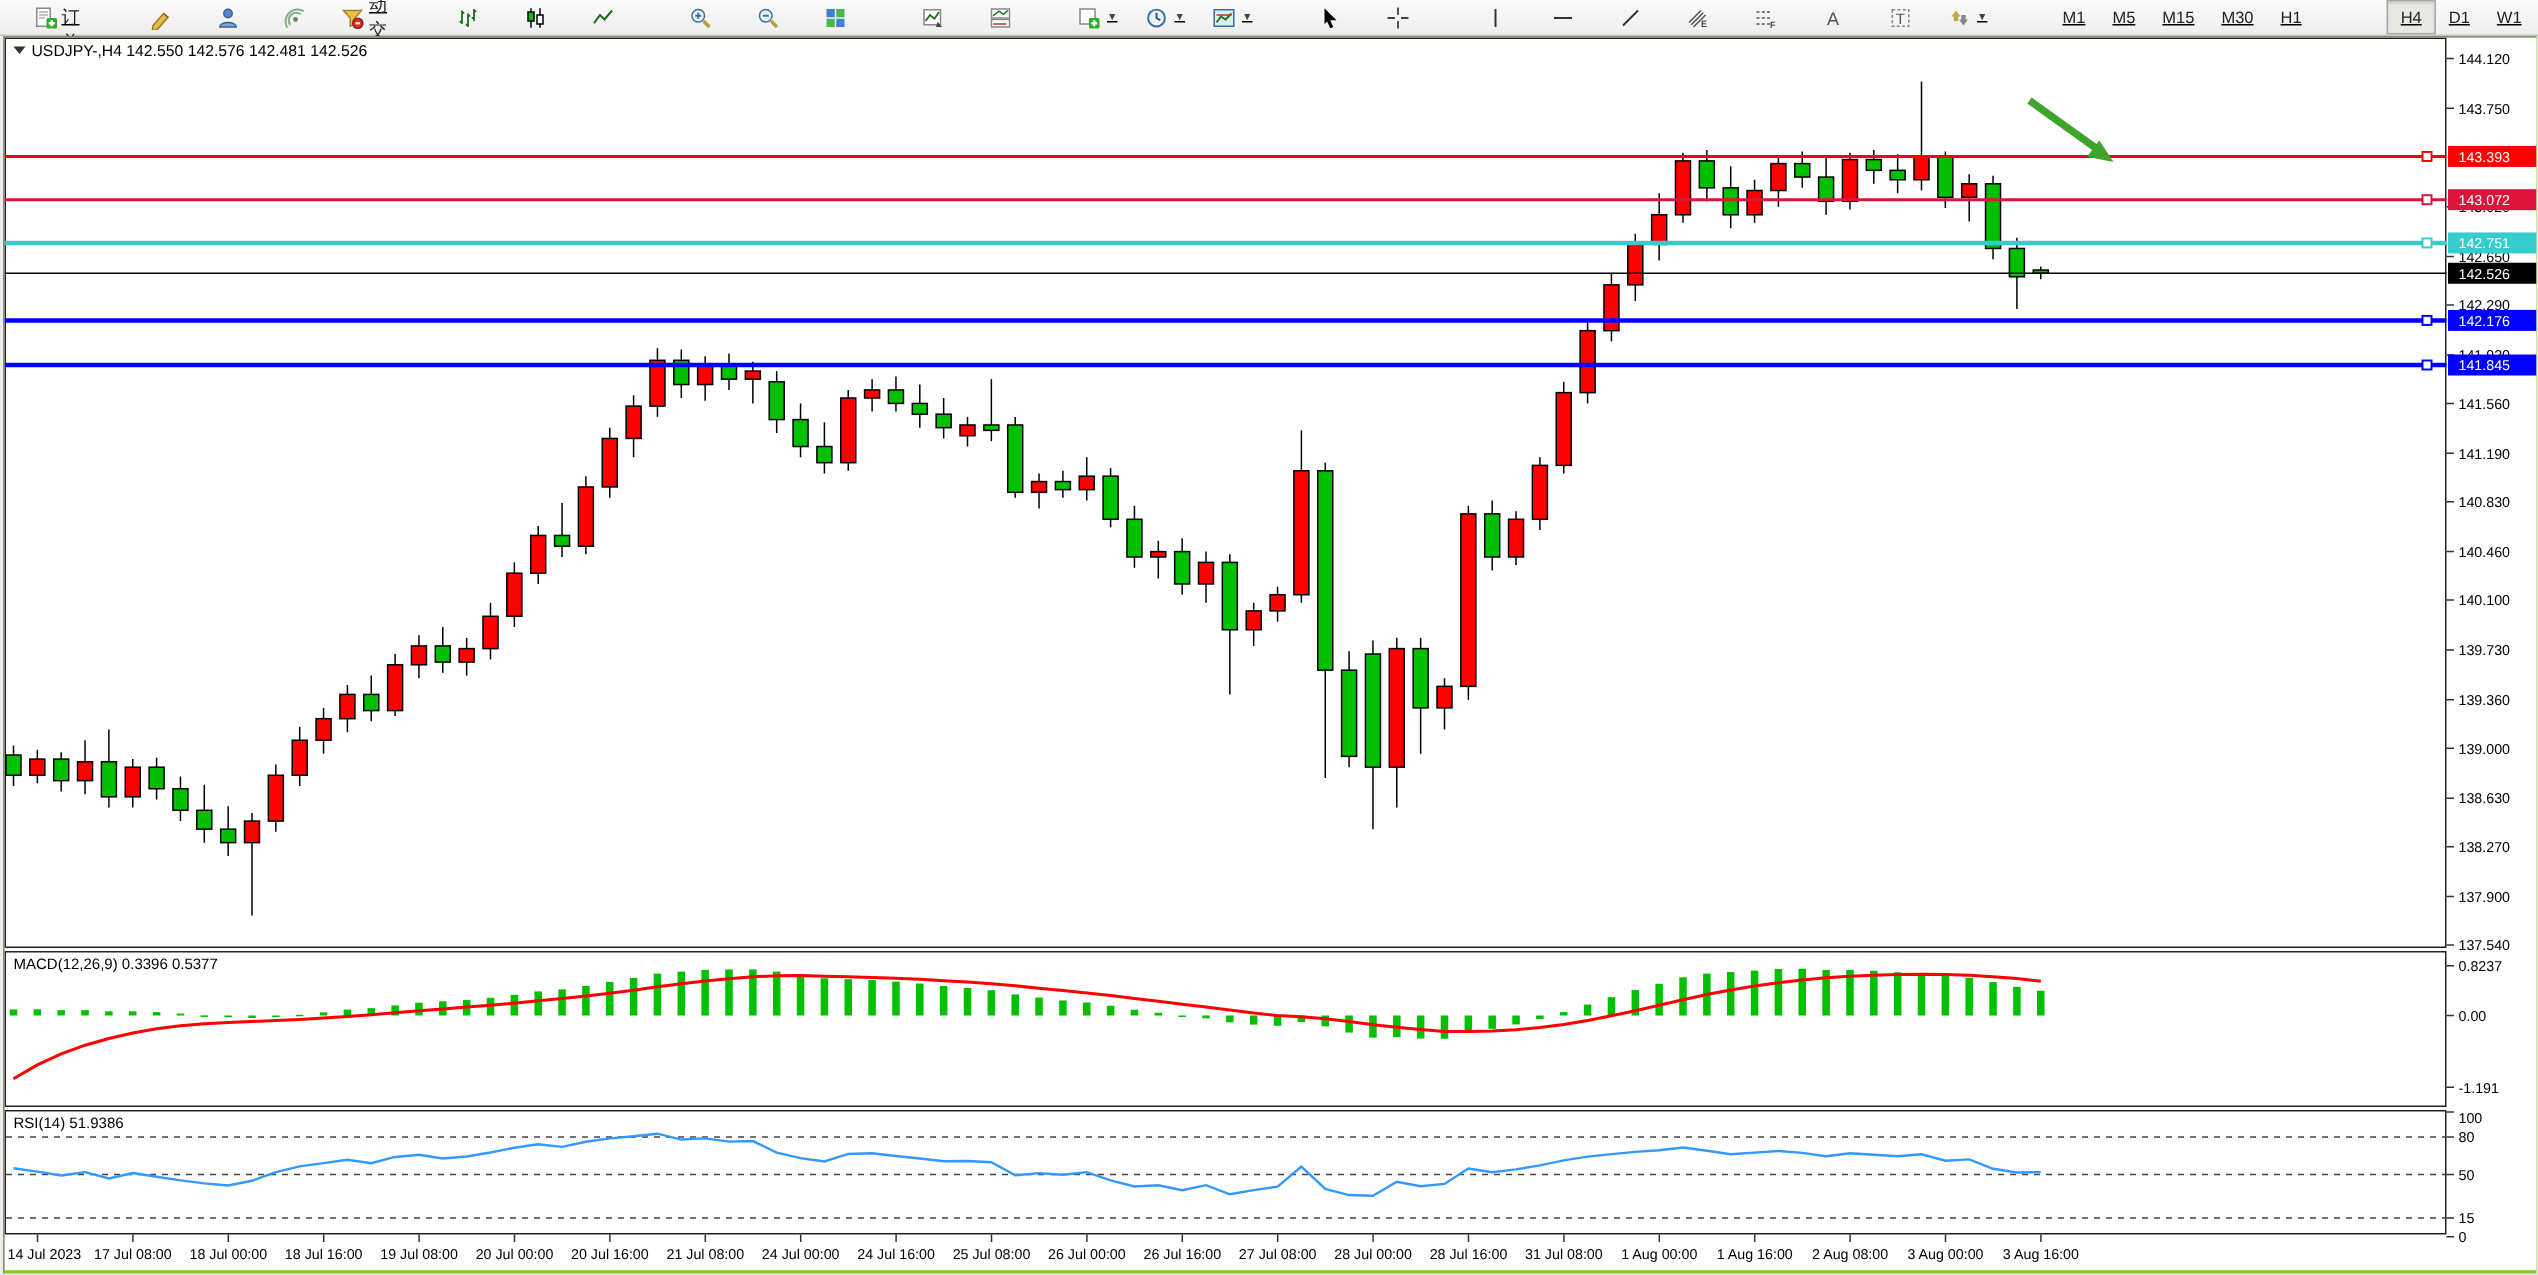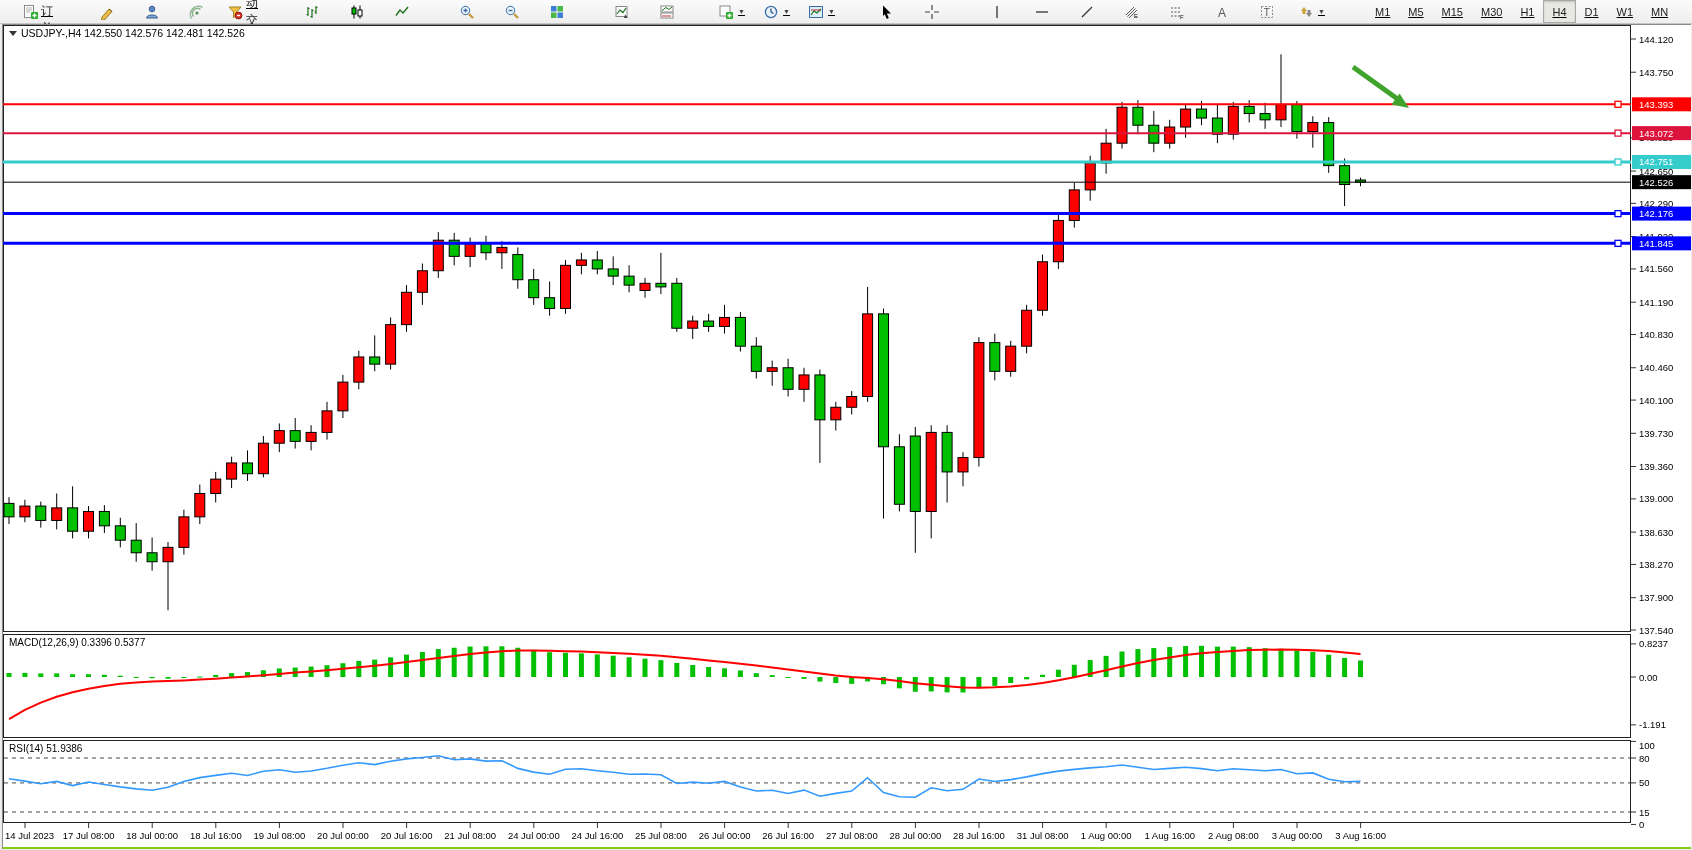--- a/index.html
+++ b/index.html
@@ -10,21 +10,21 @@
     background-image:repeating-linear-gradient(#bdbdbd 0 1px,transparent 1px 3px);
     background-size:2px 100%;background-repeat:no-repeat;background-position:center;}
   .tb-btn{height:21px;min-width:23px;display:flex;align-items:center;justify-content:center;
     gap:3px;border:1px solid transparent;border-radius:2px;font-size:12px;color:#222;
     background:transparent;padding:0 2px;position:relative;}
   .tb-btn.w-label{padding:0 6px 0 3px;}
   .tb-btn .dd{font-size:7px;color:#444;margin-left:1px;}
   .tf-group{display:flex;align-items:center;margin-left:4px;}
   .tf{height:19px;padding:1px 8px;font-size:11px;color:#222;border:1px solid transparent;
     display:flex;align-items:center;}
-  .tf.active{background:#e9e9e4;border:1px solid #a8a8a8;box-shadow:inset 0 1px 2px rgba(0,0,0,.18);}
+  .tf.active{background:#e9e9e4;border:1px solid #a8a8a8;box-shadow:inset 0 1px 2px rgba(0,0,0,.18);margin-left:48px;}
   .right-tools{margin-left:auto;display:flex;align-items:center;gap:6px;padding-right:8px;}
   .badge{position:absolute;top:-4px;right:-6px;background:#e03c1e;color:#fff;font-size:9px;
     width:13px;height:13px;border-radius:50%;display:flex;align-items:center;justify-content:center;
     border:1px solid #fff;}
   .chart-wrap{position:absolute;left:2px;top:24px;width:1688px;height:824px;background:#84cc16;
     border-left:1px solid #8a8a8a;border-top:1px solid #8a8a8a;}
   svg{display:block}
   svg text{font-family:"Liberation Sans",sans-serif;}
 </style>
 </head>

